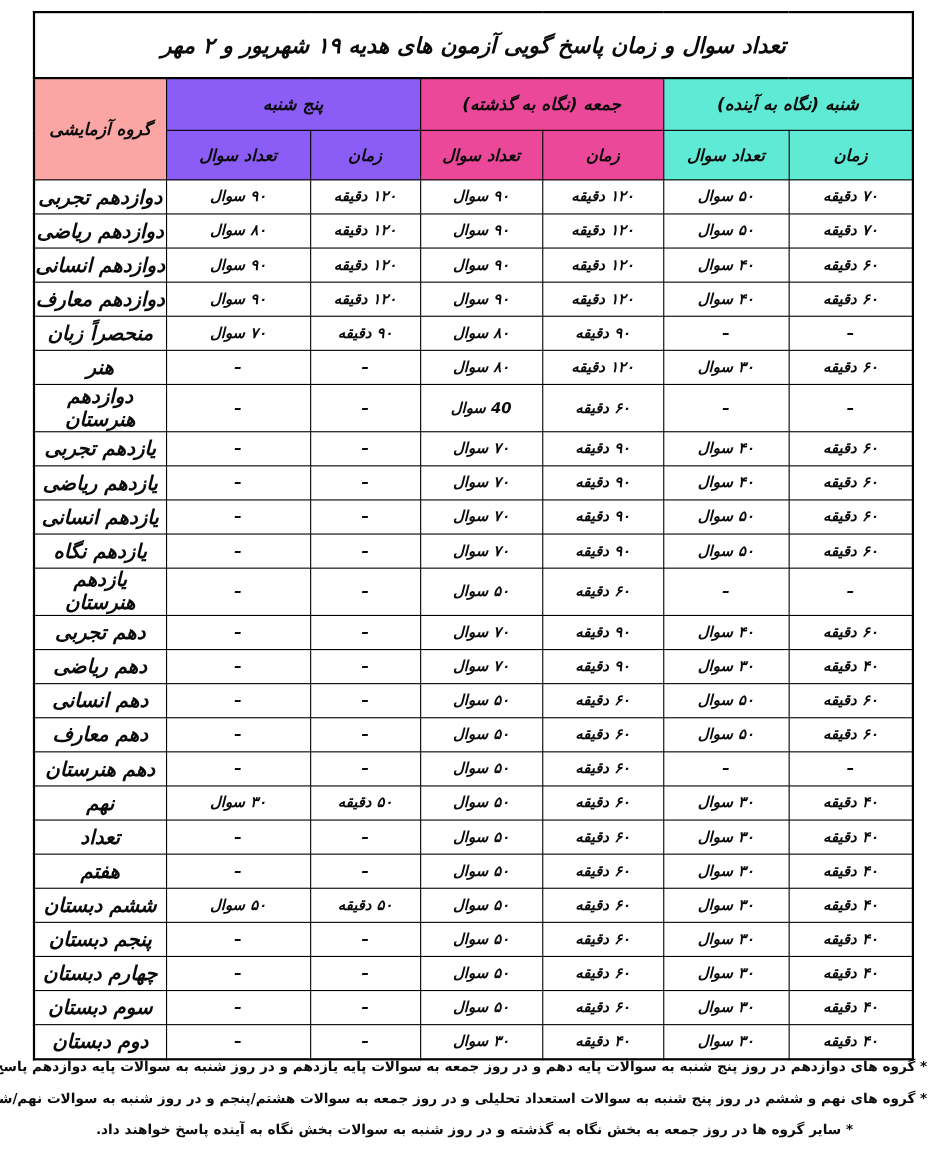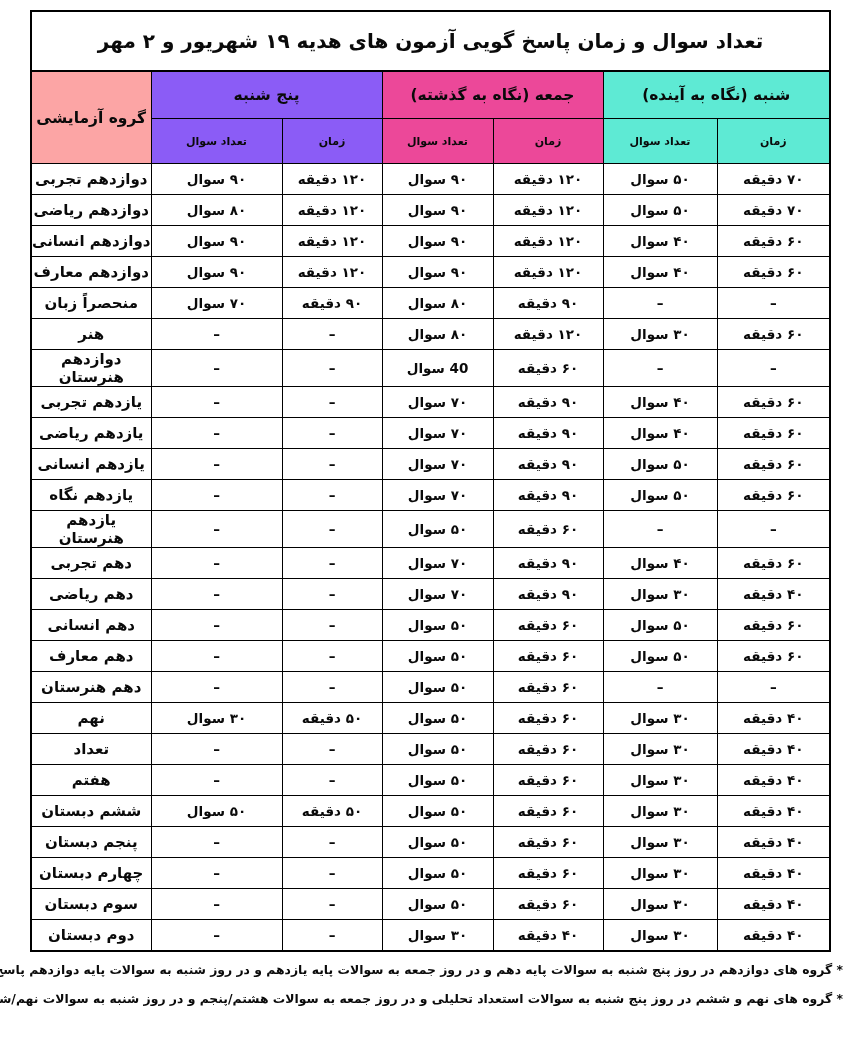--- a/index.html
+++ b/index.html
@@ -8,21 +8,21 @@
     width:863px;height:1051px;
     background:#ffffff;
     font-family:"DejaVu Sans","Liberation Sans",sans-serif;
     direction:rtl;
     overflow:hidden;
   }
   .page{position:relative;width:863px;height:1051px;box-sizing:border-box;}
 
   .table-wrap{
     position:absolute;
-    top:10px; right:32px; left:32px;
+    top:10px; right:32px; left:32px;font-style:italic;
   }
 
   table.sched{
     width:100%;
     border-collapse:collapse;
     table-layout:fixed;
     border:2px solid #000;
   }
   table.sched td, table.sched th{
     border:1px solid #000;
@@ -45,39 +45,39 @@
   tr.title-row td{
     height:58px;
     font-size:20px;
     background:#ffffff;
     border:2px solid #000;
     letter-spacing:0px;
     padding:0 6px;
   }
 
   tr.day-row td{height:46px;font-size:15.5px;}
-  tr.sub-row td{height:44px;font-size:11px;}
+  tr.sub-row td{height:44px;font-size:15px;}
 
   td.yellow{background:#5eead4;}
   td.green {background:#ec4899;}
   td.pink  {background:#8b5cf6;}
 
   td.group-head{
     background:#fca5a5;
     font-size:14px;
     font-weight:bold;
   }
 
   tr.data-row td{
     height:30px;
     font-size:13.5px;
     background:#ffffff;
   }
   tr.data-row td.group-cell{
-    font-size:15px;
+    font-size:18px;
     font-weight:bold;
   }
   td.dash{font-size:14px;}
 
   .notes{
     position:absolute;
     top:962px; right:20px; left:20px;
     text-align:center;
   }
   .note{
@@ -355,15 +355,16 @@
             <td class="dash">–</td>
             <td class="group-cell">دوم دبستان</td>
           </tr>
         </tbody>
     </table>
   </div>
 
   <div class="notes" id="notes-block">
       <p class="note">* گروه های دوازدهم در روز پنج شنبه به سوالات پایه دهم و در روز جمعه به سوالات پایه یازدهم و در روز شنبه به سوالات پایه دوازدهم پاسخ خواهند داد.</p>
       <p class="note">* گروه های نهم و ششم در روز پنج شنبه به سوالات استعداد تحلیلی و در روز جمعه به سوالات هشتم/پنجم و در روز شنبه به سوالات نهم/ششم پاسخ خواهند داد.</p>
+      <p class="note">* سایر گروه ها در روز جمعه به بخش نگاه به گذشته و در روز شنبه به سوالات بخش نگاه به آینده پاسخ خواهند داد.</p>
     </div>
 
 </div>
 
 </body></html>

